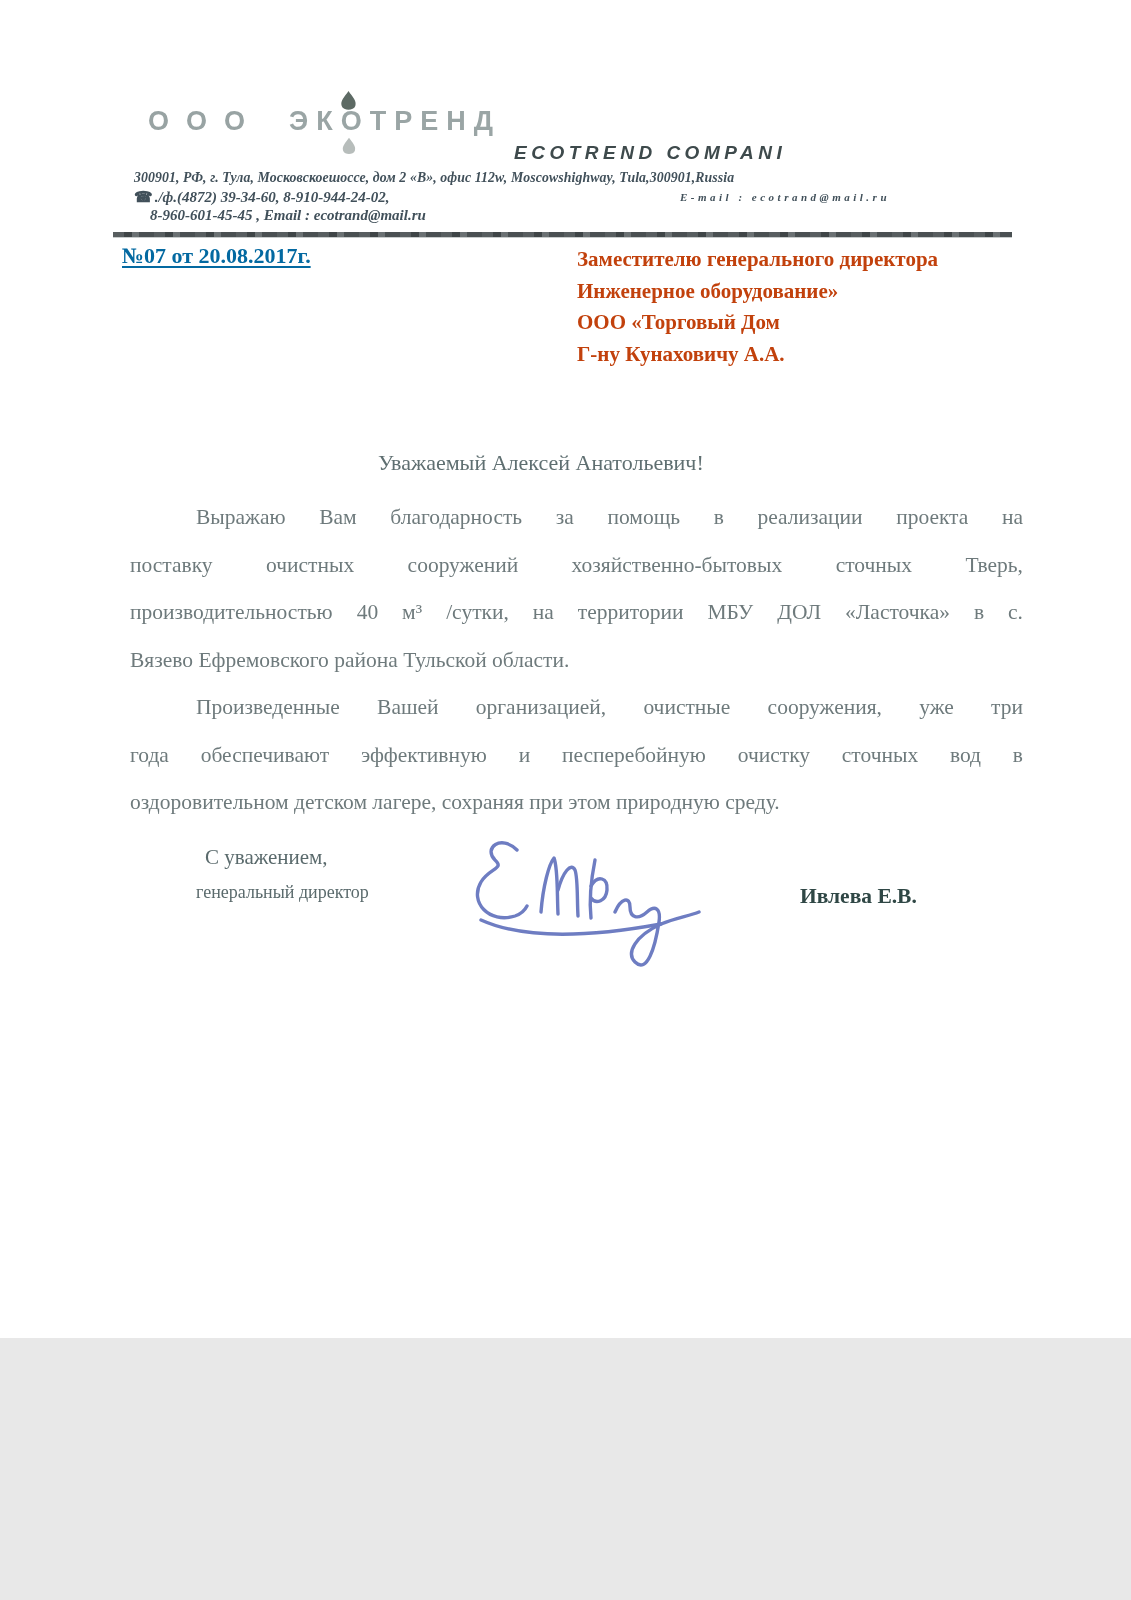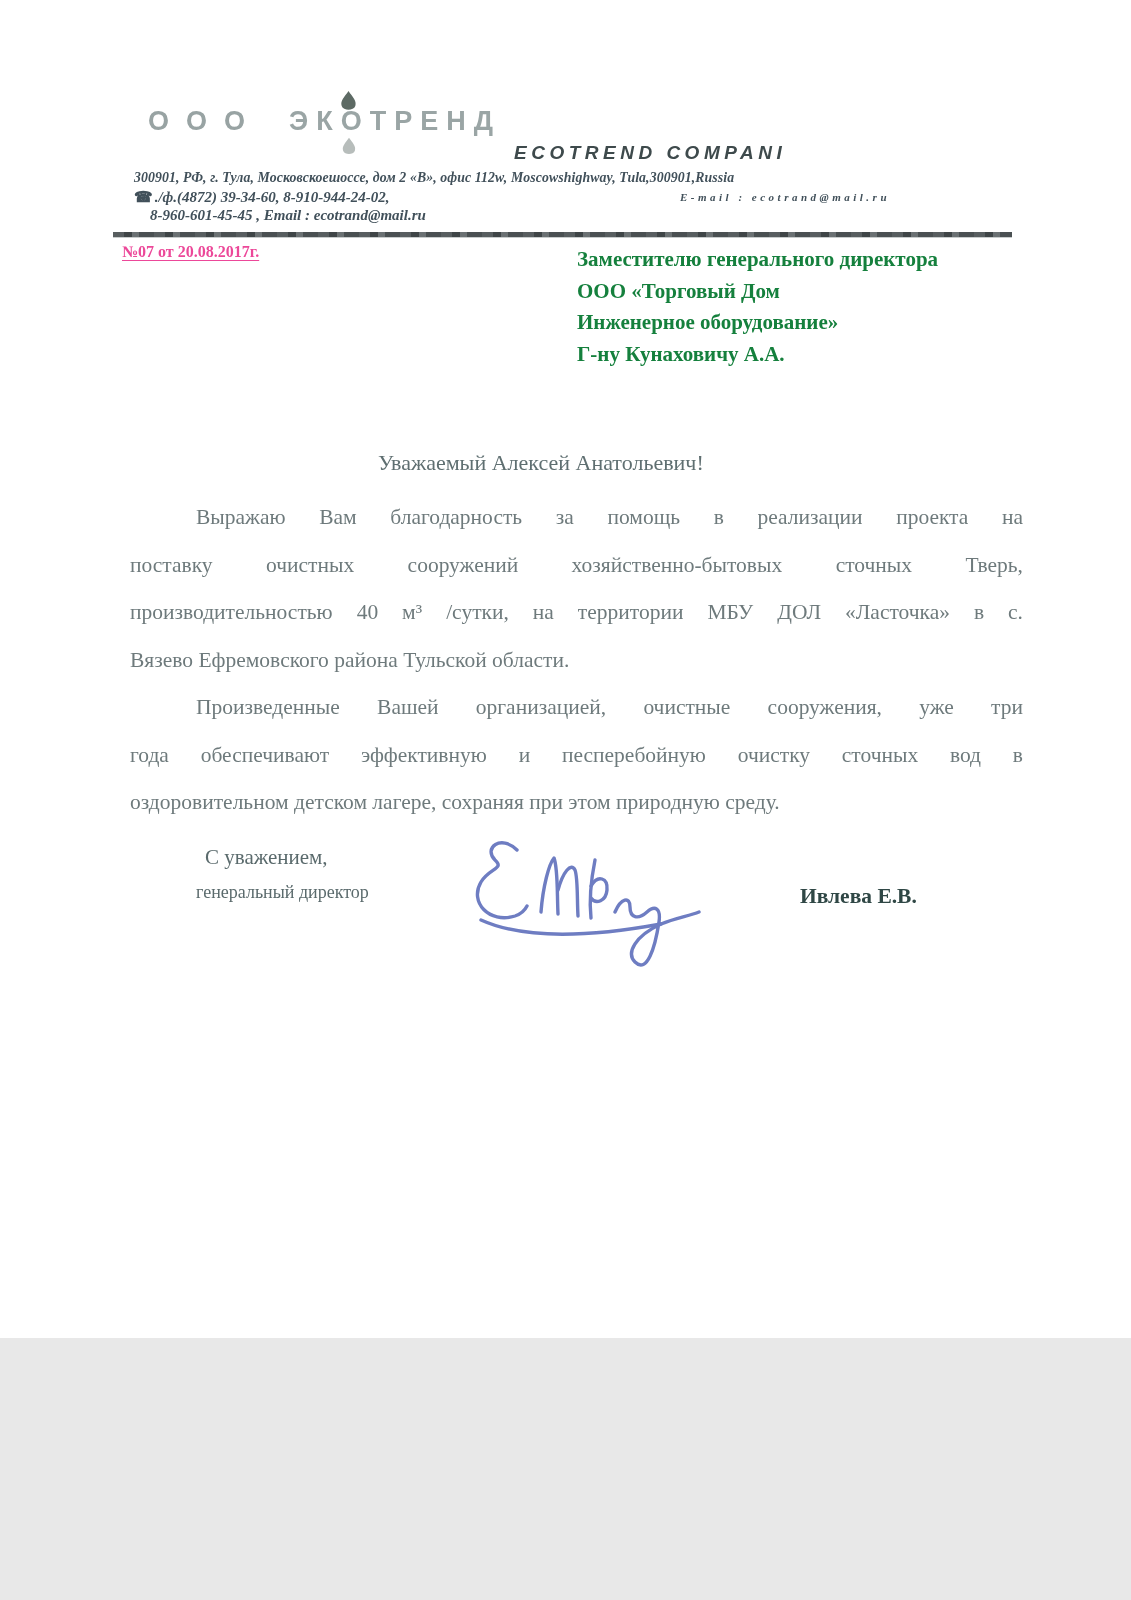--- a/index.html
+++ b/index.html
@@ -44,30 +44,30 @@
   .hdr-contact2{left:150px;top:207px;font-size:15px;}
   .divider{
     position:absolute;left:113px;top:232px;width:899px;height:5px;
     background:repeating-linear-gradient(90deg,
       #585e60 0 11px, #3f4547 11px 19px, #6b7173 19px 26px, #4a5052 26px 41px);
     box-shadow:0 1px 0 #c9cdcd;
   }
   
   .ref-number{
     position:absolute;left:122px;top:243px;
-    font-size:16px;font-weight:700;
-    color:#ec4899;
+    font-size:22px;font-weight:700;
+    color:#0369a1;
     text-decoration:underline;
     text-underline-offset:3px;
     white-space:nowrap;
   }
   .recipient{
     position:absolute;left:577px;top:244px;
     font-size:21px;font-weight:700;line-height:31.5px;
-    color:#15803d;white-space:nowrap;
+    color:#c2410c;white-space:nowrap;
   }
   
   .salutation{
     position:absolute;left:378px;top:450px;
     font-size:22px;color:#5f6f71;white-space:nowrap;
   }
   .body-block{
     position:absolute;left:130px;top:494px;width:893px;
     font-size:21.5px;line-height:47.5px;color:#6e7a7c;
   }
@@ -110,22 +110,22 @@
   <div class="hdr-line hdr-email-right">E-mail : ecotrand@mail.ru</div>
 
   <div class="hdr-line hdr-contact2">8-960-601-45-45 , Email : ecotrand@mail.ru</div>
 
   <div class="divider"></div>
 
   <div class="ref-number">№07 от 20.08.2017г.</div>
 
   <div class="recipient">
     <div>Заместителю генерального директора</div>
+    <div>Инженерное оборудование»</div>
     <div>ООО «Торговый Дом</div>
-    <div>Инженерное оборудование»</div>
     <div>Г-ну Кунаховичу А.А.</div>
   </div>
 
   <div class="salutation">Уважаемый Алексей Анатольевич!</div>
 
   <div class="body-block">
     <div class="jline indent">Выражаю Вам благодарность за помощь в реализации проекта на</div>
     <div class="jline">поставку очистных сооружений хозяйственно-бытовых сточных Тверь,</div>
     <div class="jline">производительностью 40 м³ /сутки, на территории МБУ ДОЛ «Ласточка» в с.</div>
     <div class="lline">Вязево Ефремовского района Тульской области.</div>

